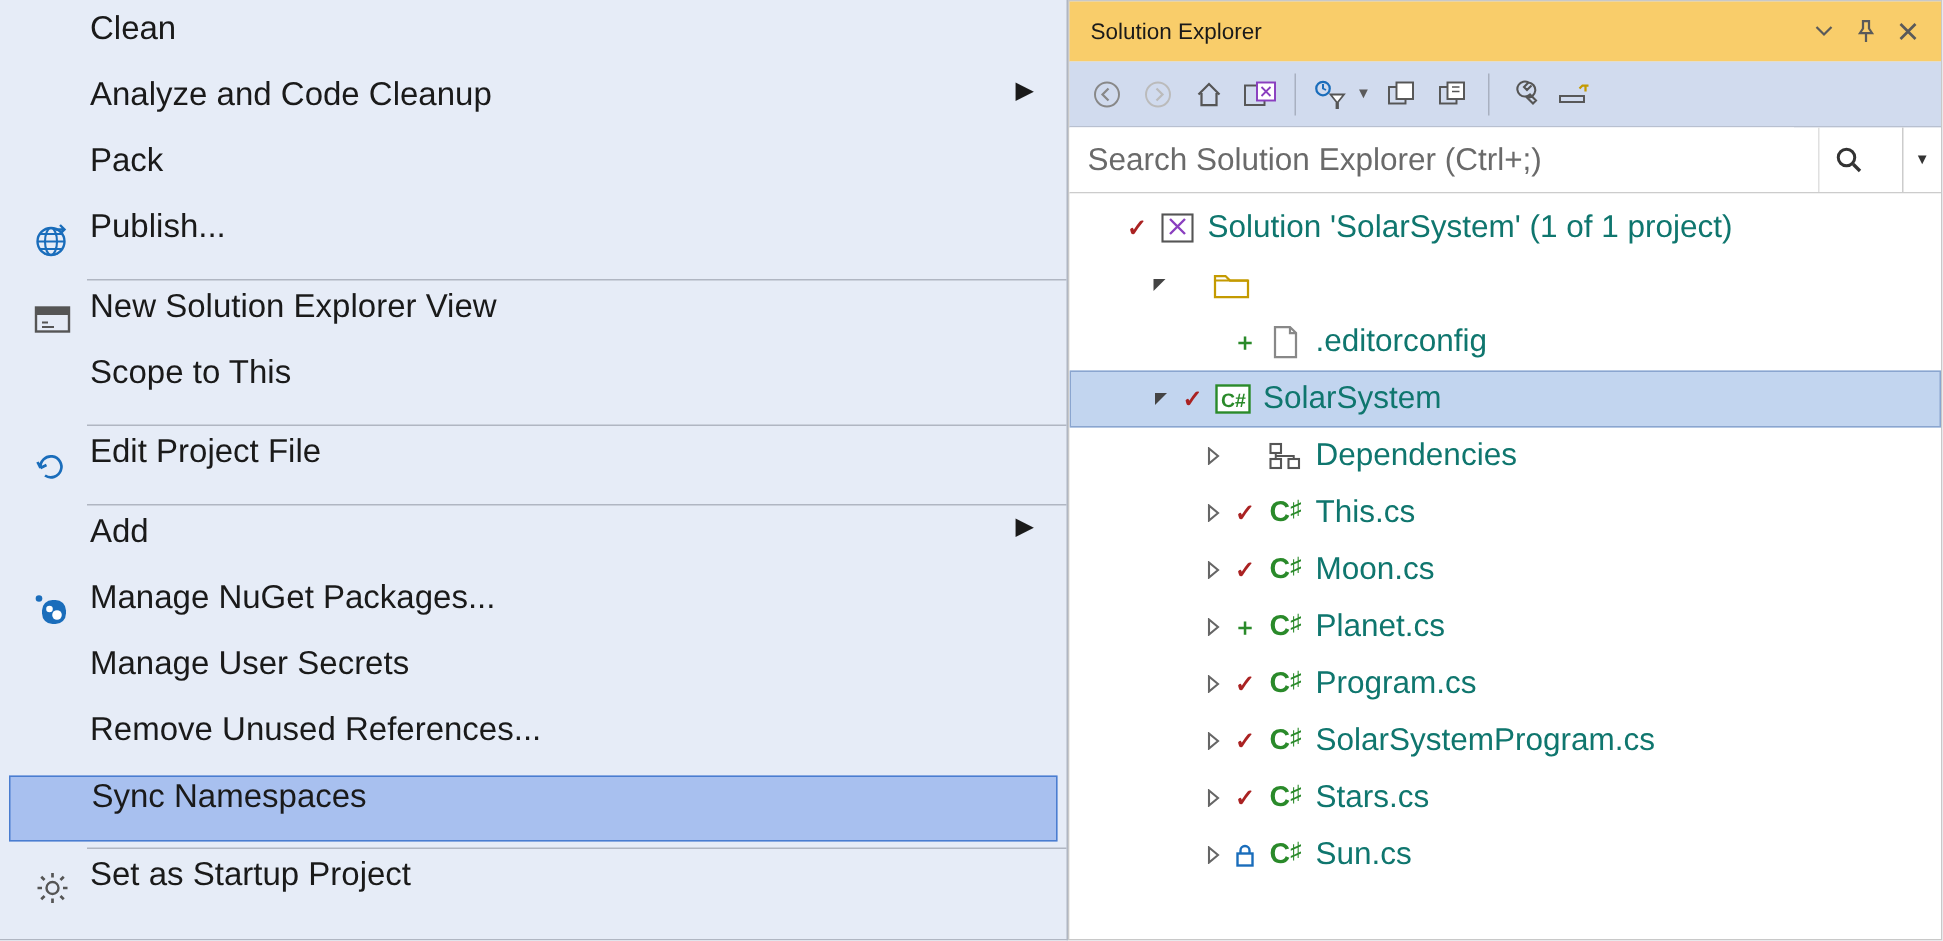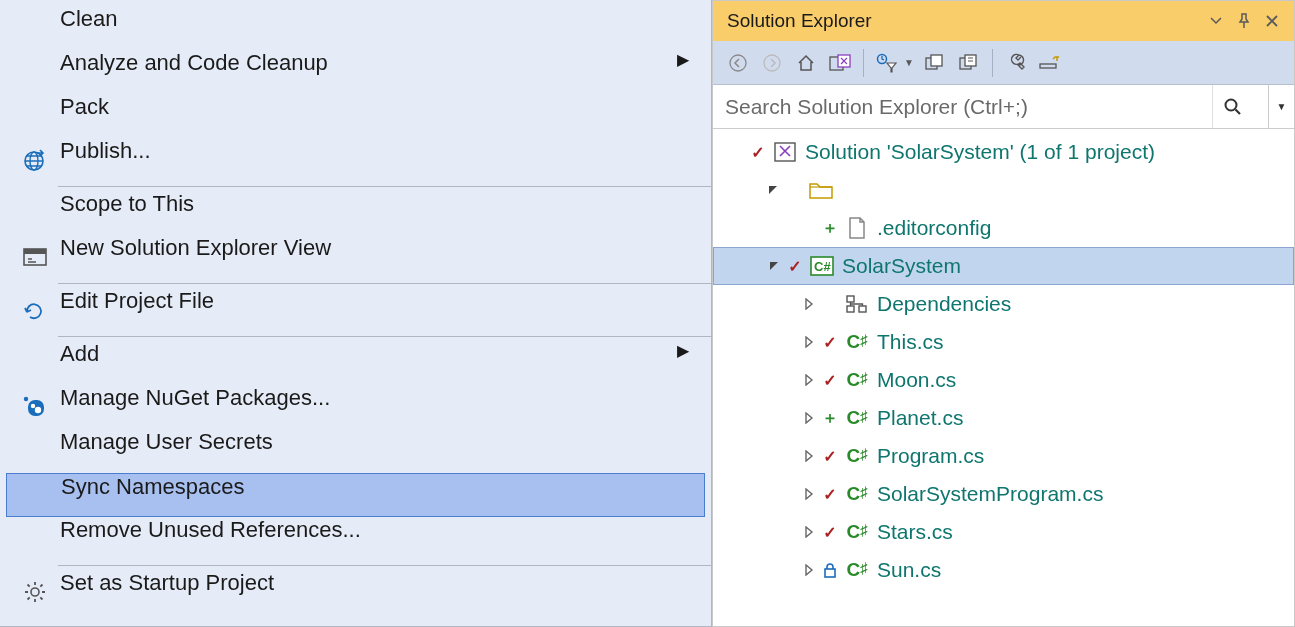--- a/index.html
+++ b/index.html
@@ -9,21 +9,21 @@
 .context-menu { width: 712px; background: #e6ecf7; border: 1px solid #b0b6c2; border-left: none; border-top: none; padding: 6px 0; }
 .menu-item { display: flex; height: 44px; padding: 0 16px 0 10px; cursor: default; }
 .menu-item.highlighted { background: #a8c0ef; border: 1px solid #4a7dd0; margin: 0 6px; padding: 0 10px 0 4px; }
 .menu-icon { width: 50px; display: flex; align-items: center; justify-content: center; }
 .menu-label { flex: 1; font-size: 22px; color: #1a1a1a; }
 .menu-arrow { width: 18px; color: #1a1a1a; font-size: 16px; }
 .menu-sep { height: 1px; background: #b0b6c2; margin: 4px 0 4px 58px; }
 
 
 .explorer { width: 583px; background: #f0f0f0; border: 1px solid #c8c8c8; display: flex; flex-direction: column; }
-.explorer-title { height: 40px; background: #f9cd6a; display: flex; align-items: center; padding: 0 8px 0 14px; font-size: 19px; color: #1a1a1a; }
+.explorer-title { height: 40px; background: #f9cd6a; display: flex; align-items: center; padding: 0 8px 0 14px; font-size: 15px; color: #1a1a1a; }
 .title-text { flex: 1; }
 .title-btn { width: 28px; height: 28px; display: flex; align-items: center; justify-content: center; color: #5a5a5a; cursor: default; }
 .toolbar { height: 44px; background: #d1dbee; display: flex; align-items: center; padding: 0 8px; gap: 0; border-bottom: 1px solid #b8c0d0; }
 .tool-btn { width: 34px; height: 34px; display: flex; align-items: center; justify-content: center; color: #5a5a5a; cursor: default; }
 .tool-sep { width: 1px; height: 28px; background: #a8b0c0; margin: 0 6px; }
 .tool-dd { width: 14px; color: #5a5a5a; font-size: 10px; }
 .search-row { height: 44px; background: #fff; border-bottom: 1px solid #cccccc; display: flex; align-items: center; gap: 16px; }
 .search-input { flex: 1; height: 100%; border: none; outline: none; padding: 0 12px; font-size: 21px; color: #333; }
 .search-input::placeholder { color: #6a6a6a; }
 .search-btn { width: 40px; height: 100%; display: flex; align-items: center; justify-content: center; color: #333; border-left: 1px solid #e0e0e0; }
@@ -70,33 +70,33 @@
           <ellipse cx="12" cy="14" rx="4" ry="9" fill="none" stroke="#1a6dbb" stroke-width="1.4"></ellipse>
           <path d="M3 14 h18 M4 9 h16 M4 19 h16" stroke="#1a6dbb" stroke-width="1.3"></path>
           <path d="M18 3 l3 3 l-3 3 M21 6 h-6" fill="none" stroke="#1a6dbb" stroke-width="1.6"></path>
         </svg>
       </span>
       <span class="menu-label">Publish...</span>
       <span class="menu-arrow"></span>
     </div>
     <div class="menu-sep"></div>
     <div class="menu-item">
-      <span class="menu-icon"></span>
-      <span class="menu-label">Scope to This</span>
-      <span class="menu-arrow"></span>
-    </div>
-    <div class="menu-item">
       <span class="menu-icon">
         <svg width="26" height="22" viewBox="0 0 26 22">
           <rect x="2" y="3" width="22" height="16" fill="none" stroke="#555" stroke-width="1.6"></rect>
           <rect x="2" y="3" width="22" height="5" fill="#555"></rect>
           <path d="M6 13 h4 M6 16 h8" stroke="#555" stroke-width="1.3"></path>
         </svg>
       </span>
       <span class="menu-label">New Solution Explorer View</span>
+      <span class="menu-arrow"></span>
+    </div>
+    <div class="menu-item">
+      <span class="menu-icon"></span>
+      <span class="menu-label">Scope to This</span>
       <span class="menu-arrow"></span>
     </div>
     <div class="menu-sep"></div>
     <div class="menu-item">
       <span class="menu-icon">
         <svg width="24" height="20" viewBox="0 0 24 20">
           <path d="M4 12 a7 7 0 1 1 3 5 M4 12 l-2 -4 M4 12 l4 -2" fill="none" stroke="#1a6dbb" stroke-width="1.8"></path>
         </svg>
       </span>
       <span class="menu-label">Edit Project File</span>
@@ -118,28 +118,28 @@
         </svg>
       </span>
       <span class="menu-label">Manage NuGet Packages...</span>
       <span class="menu-arrow"></span>
     </div>
     <div class="menu-item">
       <span class="menu-icon"></span>
       <span class="menu-label">Manage User Secrets</span>
       <span class="menu-arrow"></span>
     </div>
+    <div class="menu-item">
+      <span class="menu-icon"></span>
+      <span class="menu-label">Remove Unused References...</span>
+      <span class="menu-arrow"></span>
+    </div>
     <div class="menu-item highlighted">
       <span class="menu-icon"></span>
       <span class="menu-label">Sync Namespaces</span>
-      <span class="menu-arrow"></span>
-    </div>
-    <div class="menu-item">
-      <span class="menu-icon"></span>
-      <span class="menu-label">Remove Unused References...</span>
       <span class="menu-arrow"></span>
     </div>
     <div class="menu-sep"></div>
     <div class="menu-item">
       <span class="menu-icon">
         <svg width="24" height="24" viewBox="0 0 24 24">
           <circle cx="12" cy="12" r="4" fill="none" stroke="#555" stroke-width="1.6"></circle>
           <path d="M12 2 v3 M12 19 v3 M2 12 h3 M19 12 h3 M4.5 4.5 l2.2 2.2 M17.3 17.3 l2.2 2.2 M19.5 4.5 l-2.2 2.2 M6.7 17.3 l-2.2 2.2" stroke="#555" stroke-width="1.8"></path>
         </svg>
       </span>

